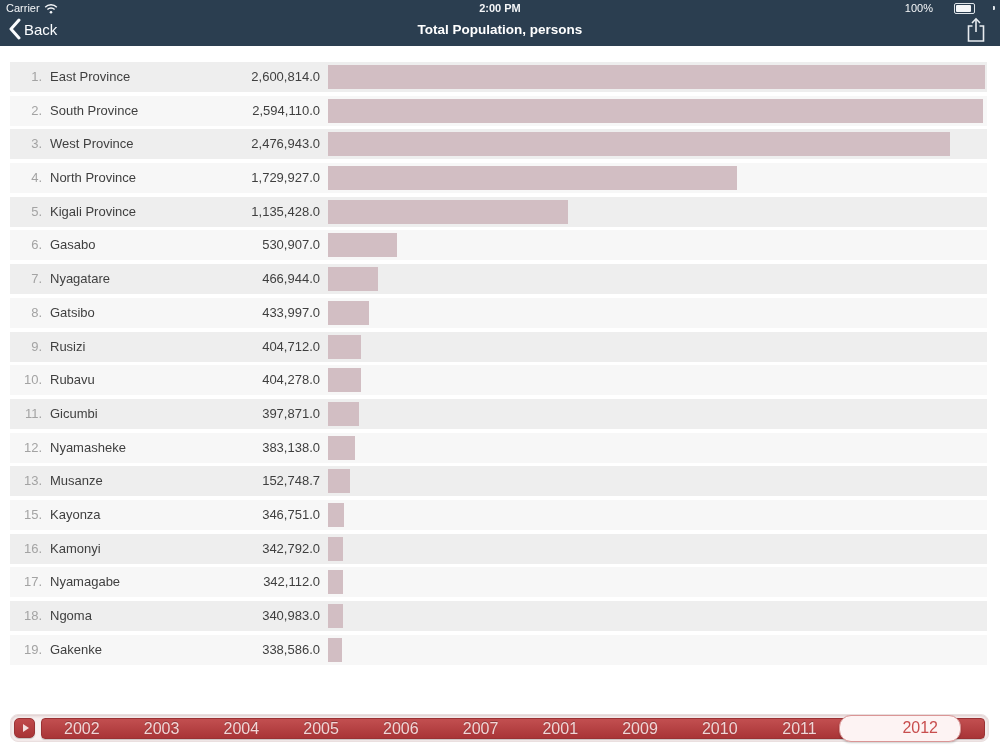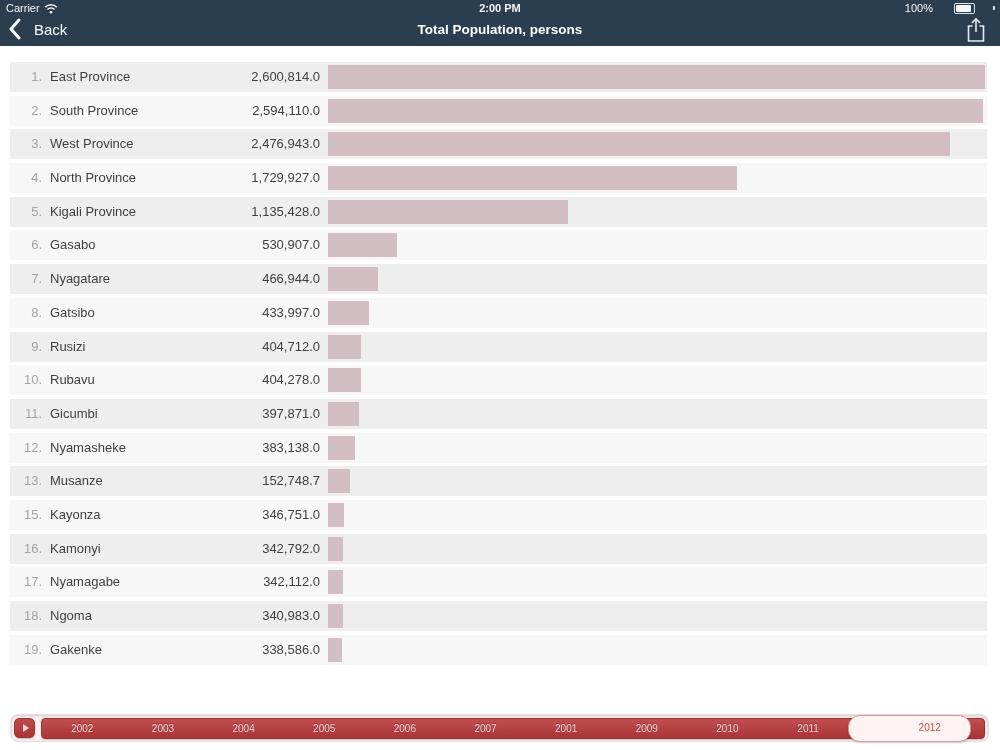--- a/index.html
+++ b/index.html
@@ -15,21 +15,21 @@
   }
   .statusbar{position:absolute;top:0;left:0;right:0;height:16px;font-size:11px;}
   .status-left{position:absolute;left:6px;top:2px;display:flex;align-items:center;gap:4px;color:#f4f6f8;}
   .status-time{position:absolute;left:0;right:0;top:2px;text-align:center;font-weight:700;color:#f4f6f8;}
   .status-right{position:absolute;right:5px;top:2px;display:flex;align-items:center;gap:21px;color:#f4f6f8;}
   .battery-body{display:inline-block;width:19px;height:9px;border:1px solid #dfe5ea;border-radius:2px;position:relative;}
   .battery-fill{position:absolute;left:1px;top:1px;bottom:1px;width:15px;background:#f4f6f8;border-radius:1px;}
   .battery-nub{display:inline-block;width:2px;height:4px;background:#dfe5ea;border-radius:0 1px 1px 0;margin-left:-3px;}
   .navrow{position:absolute;top:16px;left:0;right:0;height:30px;}
   .back-button{
-    position:absolute;left:8px;top:2px;display:flex;align-items:center;gap:13px;
+    position:absolute;left:8px;top:2px;display:flex;align-items:center;gap:3px;
     color:#fbfdff;font-size:15px;cursor:pointer;
   }
   .nav-title{
     position:absolute;left:200px;right:200px;top:6px;text-align:center;
     font-size:13.5px;font-weight:700;color:#ffffff;
   }
   .share-button{position:absolute;right:13px;top:1px;width:22px;height:26px;cursor:pointer;}
   
   .list{position:absolute;top:62px;left:10px;width:977px;}
   .row{position:relative;height:30px;margin-bottom:3.7px;background:#f7f7f7;}
@@ -71,27 +71,27 @@
     border-top:4px solid transparent;border-bottom:4px solid transparent;margin-left:2px;
   }
   .yearbar{
     flex:1;height:21px;margin-left:6px;border-radius:4px;
     background:linear-gradient(#c24f50,#a93537);
     border:1px solid #9a3234;box-sizing:border-box;
     display:flex;align-items:center;
     box-shadow:0 1px 1px rgba(0,0,0,0.18);
   }
   .year-item{
-    flex:1;text-align:center;font-size:10px;color:#f1d6d6;
+    flex:1;text-align:center;font-size:16px;color:#f1d6d6;
     line-height:19px;cursor:pointer;text-shadow:0 -1px 0 rgba(0,0,0,0.25);
   }
   .year-item.selected{
     background:#fdf3f3;border:1px solid #da9595;border-radius:12px;
     color:#c84e4e;font-weight:400;height:25px;line-height:24px;
-    margin-right:13px;text-shadow:none;
+    margin-right:23px;text-shadow:none;
     box-shadow:0 1px 2px rgba(0,0,0,0.2);
     padding-left:40px;
   }
   svg{display:block;}
 </style>
 </head>
 <body>
 
 <div class="header">
   <div class="statusbar">

